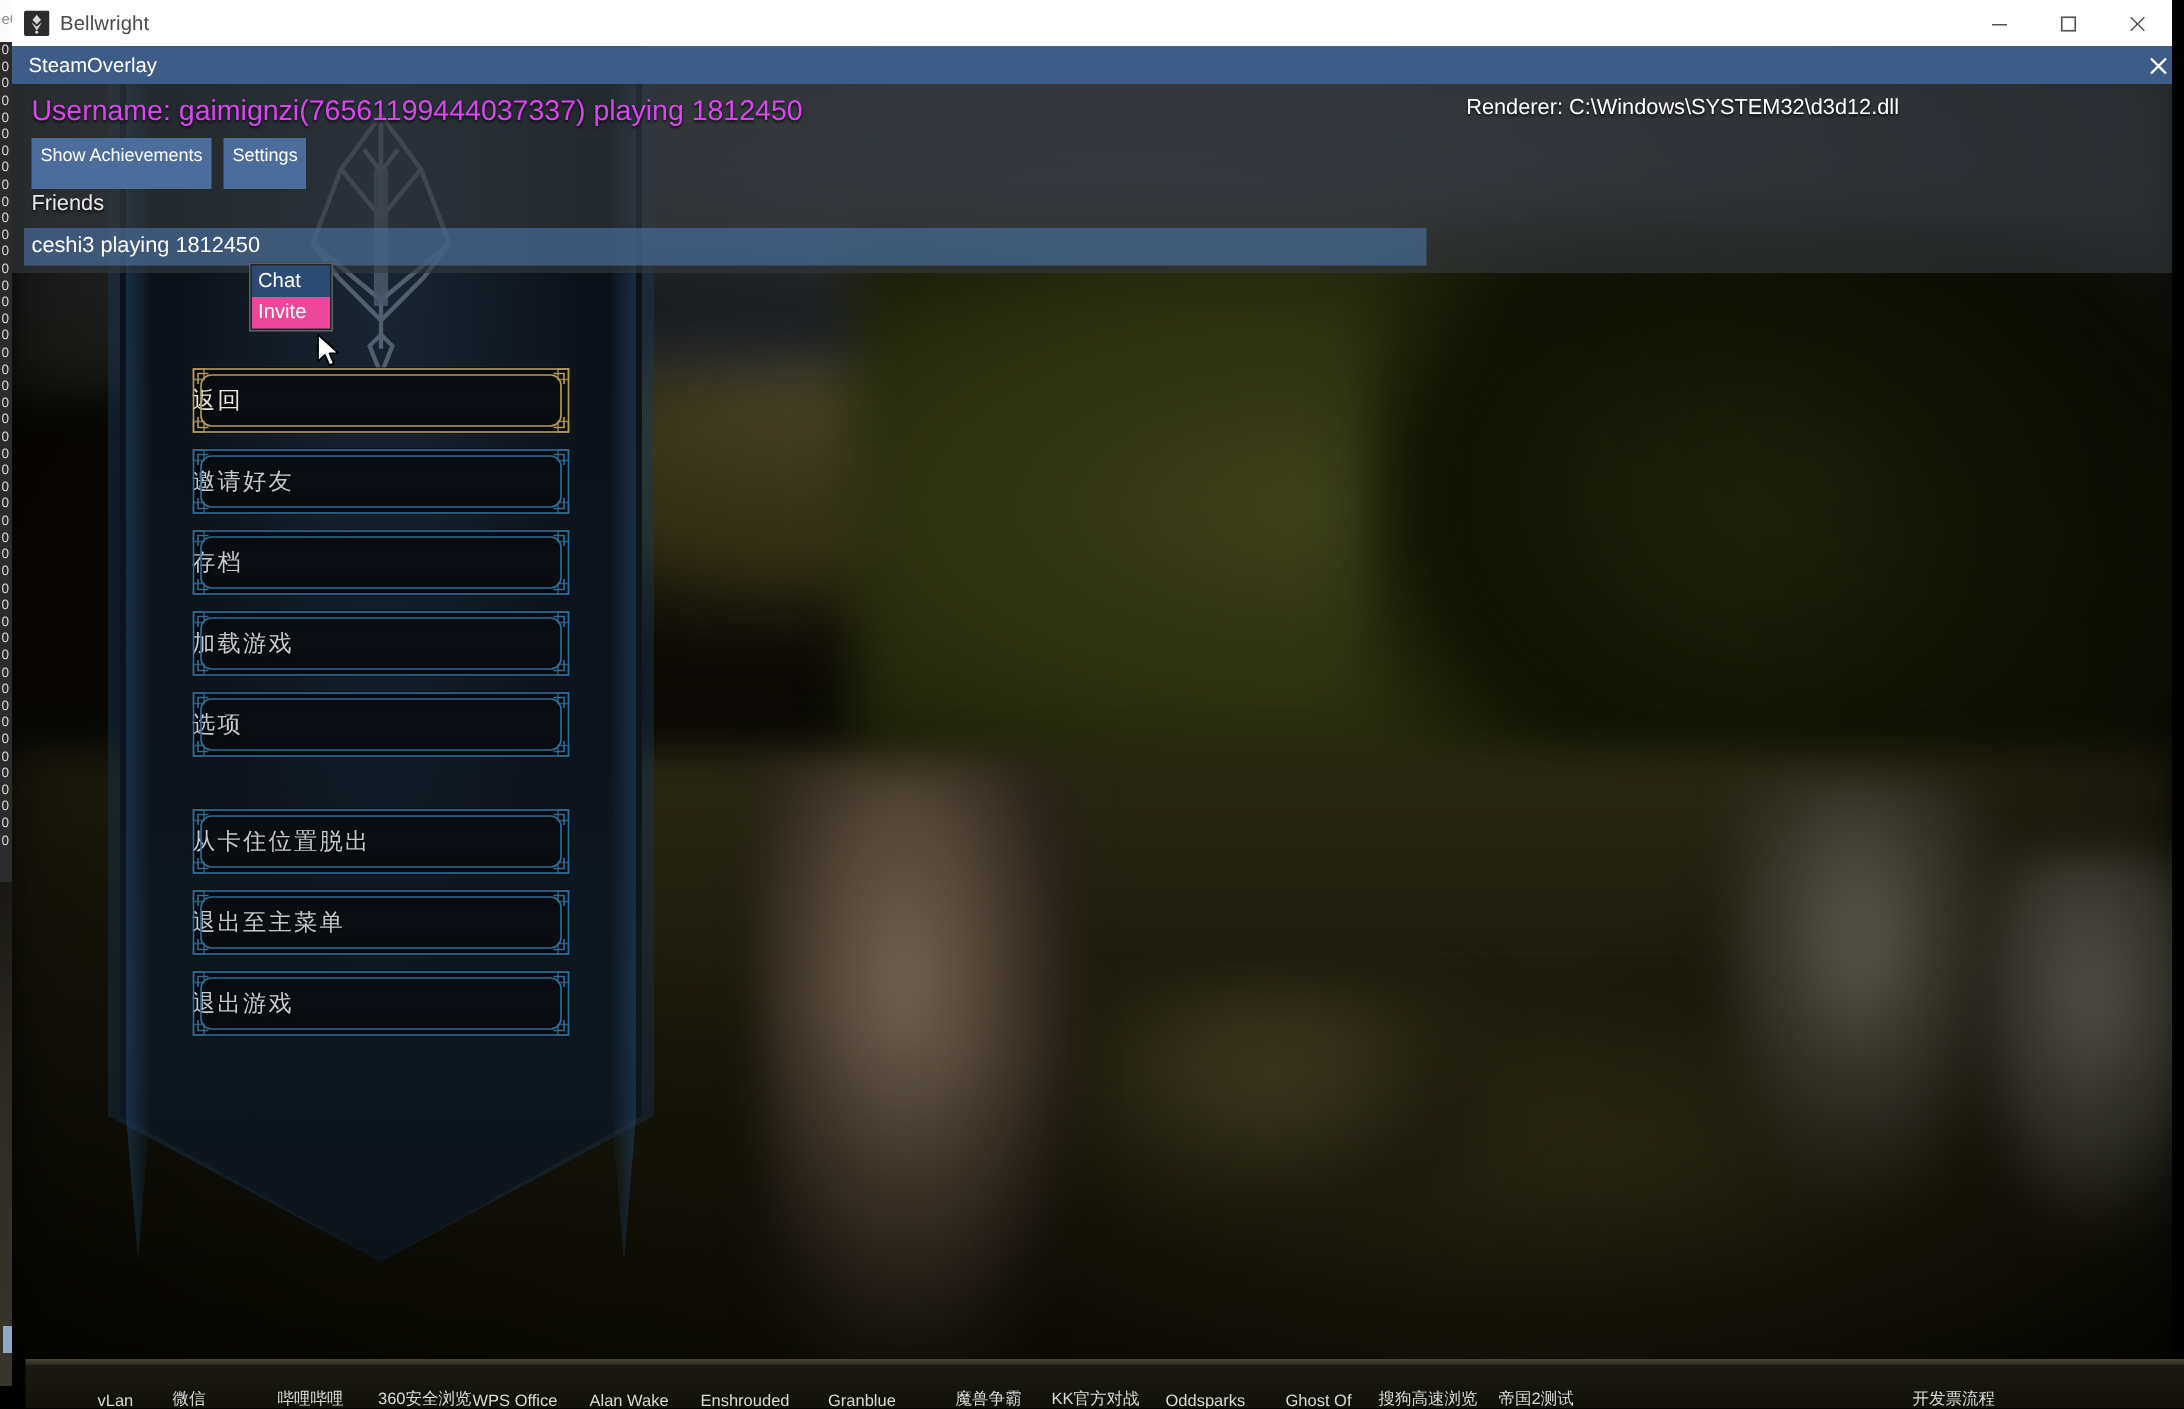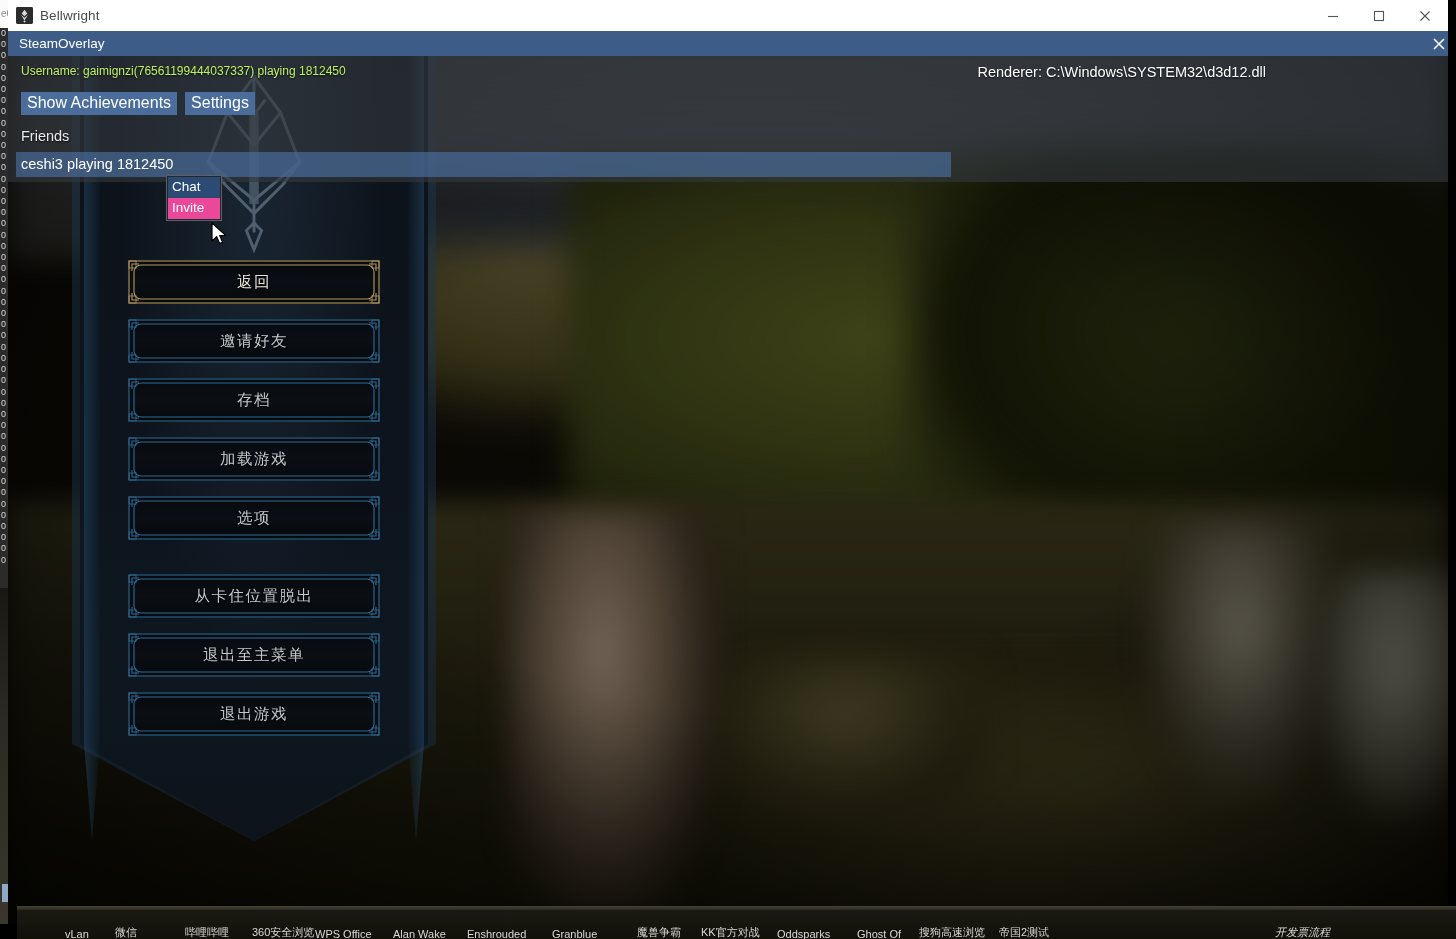--- a/index.html
+++ b/index.html
@@ -42,26 +42,26 @@
   
   .steambar{position:absolute;left:0;top:31px;width:1440px;height:25px;background:#3d5c87;
     z-index:20;padding-left:13px;}
   .steambar .sb-title{position:absolute;left:11px;top:0;height:25px;line-height:25px;
     font-size:13.5px;color:#ffffff;}
   .steambar .sb-close{position:absolute;right:8px;top:0;width:28px;height:25px;
     display:flex;align-items:center;justify-content:center;}
 
   .steampanel{position:absolute;left:0;top:56px;width:1440px;height:126px;z-index:19;
     background:rgba(52,56,62,.62);}
-  .sp-user{position:absolute;left:13px;top:8px;font-size:12px;color:#bef264;white-space:nowrap;
+  .sp-user{position:absolute;left:13px;top:8px;font-size:19px;color:#d946ef;white-space:nowrap;
     text-shadow:0 1px 2px rgba(0,0,0,.8);}
   .sp-renderer{position:absolute;right:182px;top:8px;font-size:14.5px;color:#fff;white-space:nowrap;
     text-shadow:0 1px 2px rgba(0,0,0,.8);}
   .sp-btnrow{position:absolute;left:13px;top:36px;display:flex;gap:8px;}
-  .sp-btn{background:#4a6d9c;color:#fff;font-size:16px;padding:3px 6px 4px 6px;line-height:16px;}
+  .sp-btn{background:#4a6d9c;color:#fff;font-size:12px;padding:3px 6px 15px 6px;line-height:16px;}
   .sp-friends{position:absolute;left:13px;top:72px;font-size:14.5px;color:#e9e9e9;
     text-shadow:0 1px 2px rgba(0,0,0,.8);}
   .sp-friendrow{position:absolute;left:8px;top:96px;width:935px;height:25px;
     background:rgba(74,109,156,.68);}
   .sp-friendrow span{position:absolute;left:5px;top:0;height:25px;line-height:25px;font-size:14.5px;color:#fff;}
 
   
   .ctxmenu{position:absolute;left:158px;top:175px;width:56px;background:#23262b;
     border:1px solid #5c6066;z-index:30;padding:1px;box-sizing:border-box;}
   .ctxitem{font-size:13.5px;color:#fff;padding:1px 4px 2px 4px;line-height:18px;}
@@ -127,21 +127,21 @@
   .banner .bgloss{position:absolute;left:0;top:0;width:100%;height:100%;
     clip-path:polygon(0 0,100% 0,100% 88%,50% 100%,0 88%);
     background:radial-gradient(ellipse at 50% 12%,rgba(90,130,170,.18) 0%,rgba(0,0,0,0) 55%);}
 
   .bellmark{position:absolute;left:50%;top:40px;transform:translateX(-50%);width:190px;height:190px;
     opacity:.42;}
 
   .menu{position:absolute;left:48px;top:214px;width:252px;}
   .mbtn{position:relative;width:252px;height:44px;margin-bottom:10px;
     background:linear-gradient(180deg,#06090d 0%,#0b0f14 50%,#05080b 100%);
-    display:flex;align-items:center;justify-content:center;margin-top:15px;}
+    display:flex;align-items:center;}
   .mbtn .lbl{font-size:15.5px;color:#c6c8ca;letter-spacing:1.5px;
     font-family:"Liberation Sans","DejaVu Sans",sans-serif;text-shadow:0 1px 2px #000;}
   .mbtn .frm{position:absolute;inset:0;pointer-events:none;}
   .mbtn.gap{margin-bottom:34px;}
   .mbtn.sel .lbl{color:#e8e4da;}
 
   
   .taskbar{position:absolute;left:17px;bottom:0;width:1456px;height:33px;z-index:60;
     background:linear-gradient(180deg,#1b1a15,#121108);overflow:hidden;}
   .taskbar .ti{position:absolute;bottom:-1px;font-size:11px;color:#d9d9d9;white-space:nowrap;
@@ -470,16 +470,16 @@
       <div class="ti" style="left: 298px;">WPS Office</div>
       <div class="ti" style="left: 376px;">Alan Wake</div>
       <div class="ti" style="left: 450px;">Enshrouded</div>
       <div class="ti" style="left: 535px;">Granblue</div>
       <div class="ti" style="left: 620px;">魔兽争霸</div>
       <div class="ti" style="left: 684px;">KK官方对战</div>
       <div class="ti" style="left: 760px;">Oddsparks</div>
       <div class="ti" style="left: 840px;">Ghost Of</div>
       <div class="ti" style="left: 902px;">搜狗高速浏览</div>
       <div class="ti" style="left: 982px;">帝国2测试</div>
-      <div class="ti" style="left: 1258px; font-style: italic;">开发票流程</div>
+      <div class="ti" style="left: 1258px;">开发票流程</div>
     </div>
 
 </div>
 
 </body></html>

